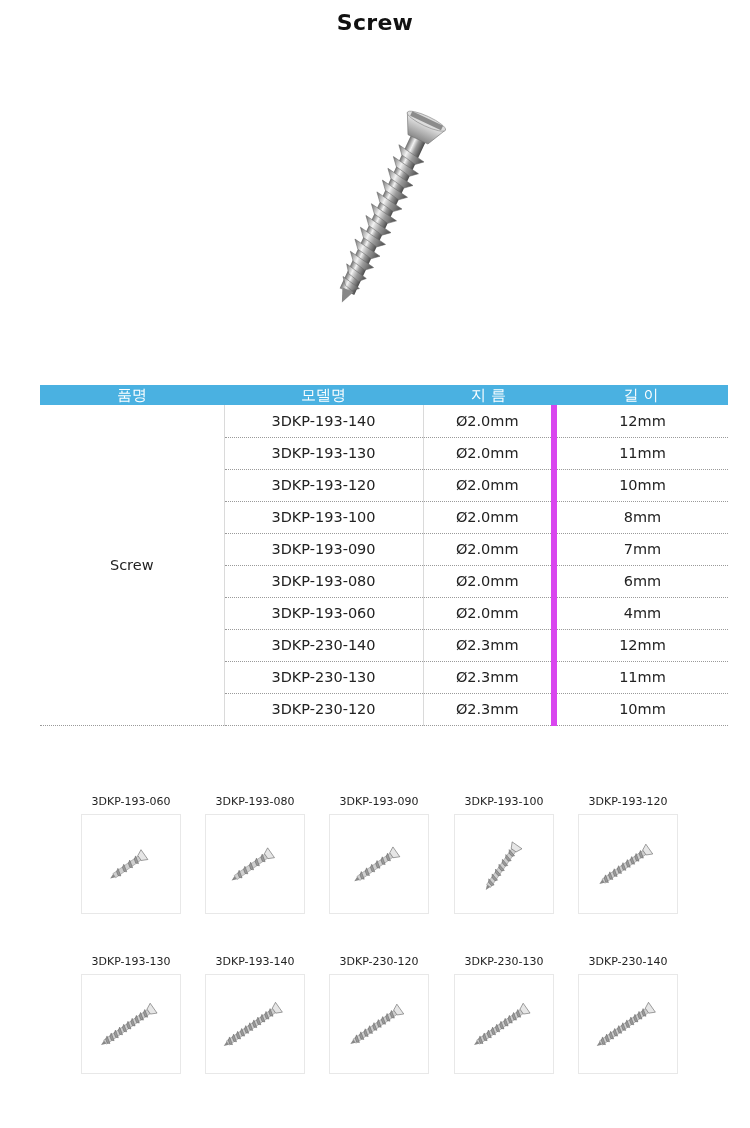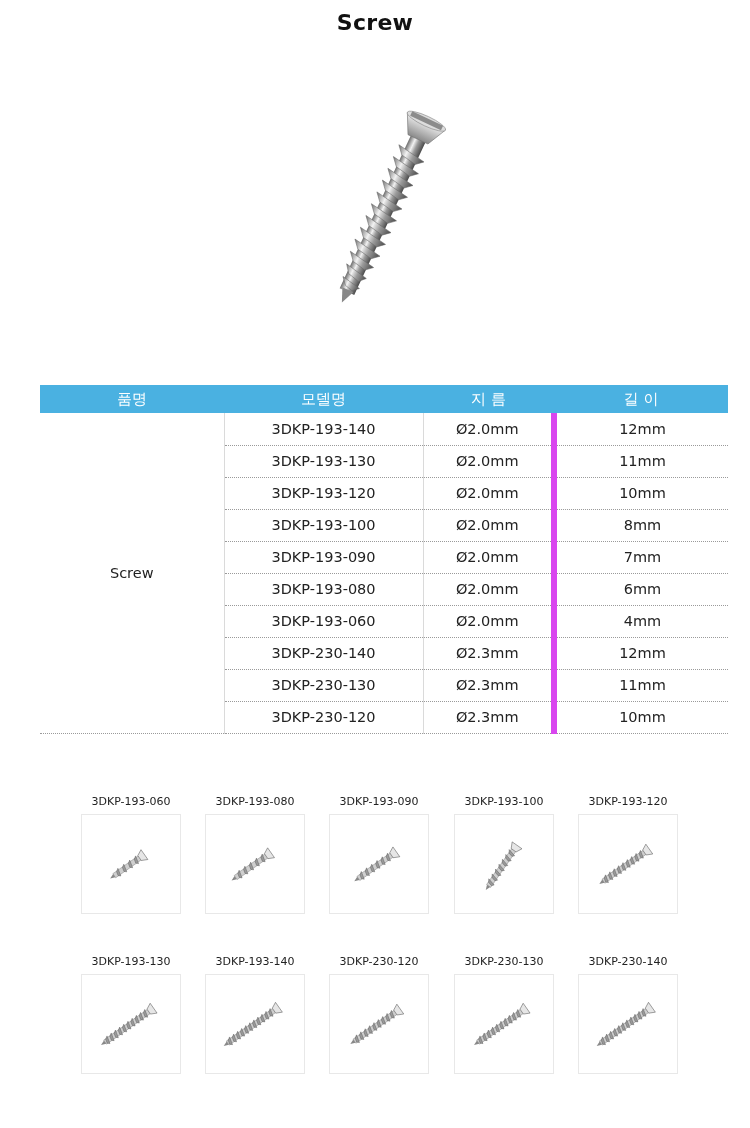--- a/index.html
+++ b/index.html
@@ -4,21 +4,21 @@
 <style>
   * { box-sizing: border-box; margin: 0; padding: 0; }
   html, body { width: 750px; height: 1128px; background: #ffffff; overflow: hidden; }
   body { font-family: "DejaVu Sans", "Liberation Sans", sans-serif; color: #222; position: relative; }
 
   .title { position: absolute; top: 10px; left: 0; width: 750px; text-align: center; font-size: 22px; color: #111; letter-spacing: 0.3px; }
 
   .hero { position: absolute; left: 300px; top: 100px; width: 170px; height: 220px; }
 
   .spec-table { position: absolute; left: 40px; top: 385px; width: 688px; border-collapse: collapse; font-size: 14.5px; }
-  .spec-table thead th { background: #4ab1e1; color: #ffffff; font-weight: normal; height: 28px; font-size: 15px; text-align: center; }
+  .spec-table thead th { background: #4ab1e1; color: #ffffff; font-weight: normal; height: 20px; font-size: 15px; text-align: center; }
   .spec-table td { height: 32px; text-align: center; color: #222; border-bottom: 1px dotted #9a9a9a; }
   .spec-table td.c-model { border-left: 1px solid #dadada; }
   .spec-table td.c-dia { border-left: 1px solid #dadada; }
   .spec-table td.c-len { border-left: 6px solid #d946ef; }
   .spec-table td.c-name { border-bottom: 1px dotted #9a9a9a; }
   .spec-table tr:last-child td { border-bottom: 1px dotted #9a9a9a; }
 
   .gallery { position: absolute; left: 0; width: 750px; }
   .gallery.row1 { top: 794px; }
   .gallery.row2 { top: 954px; }

